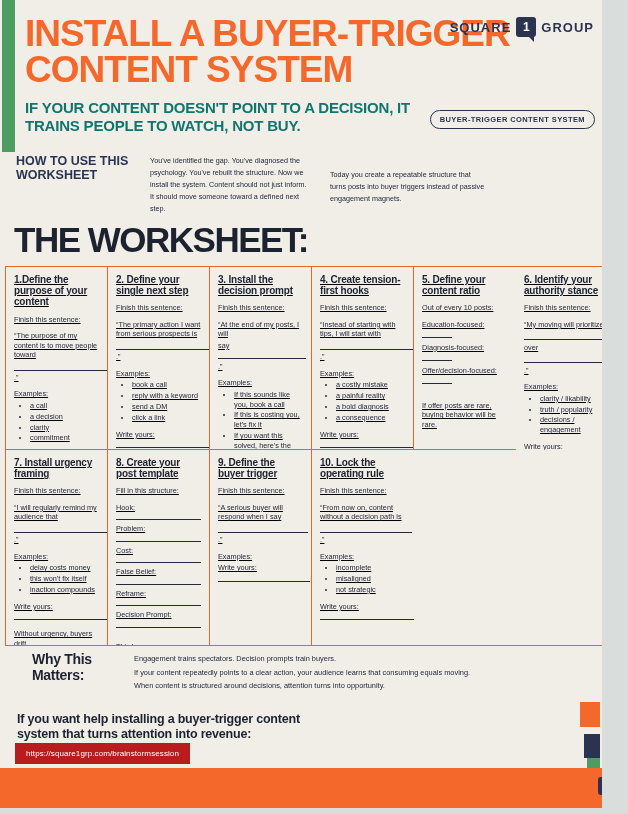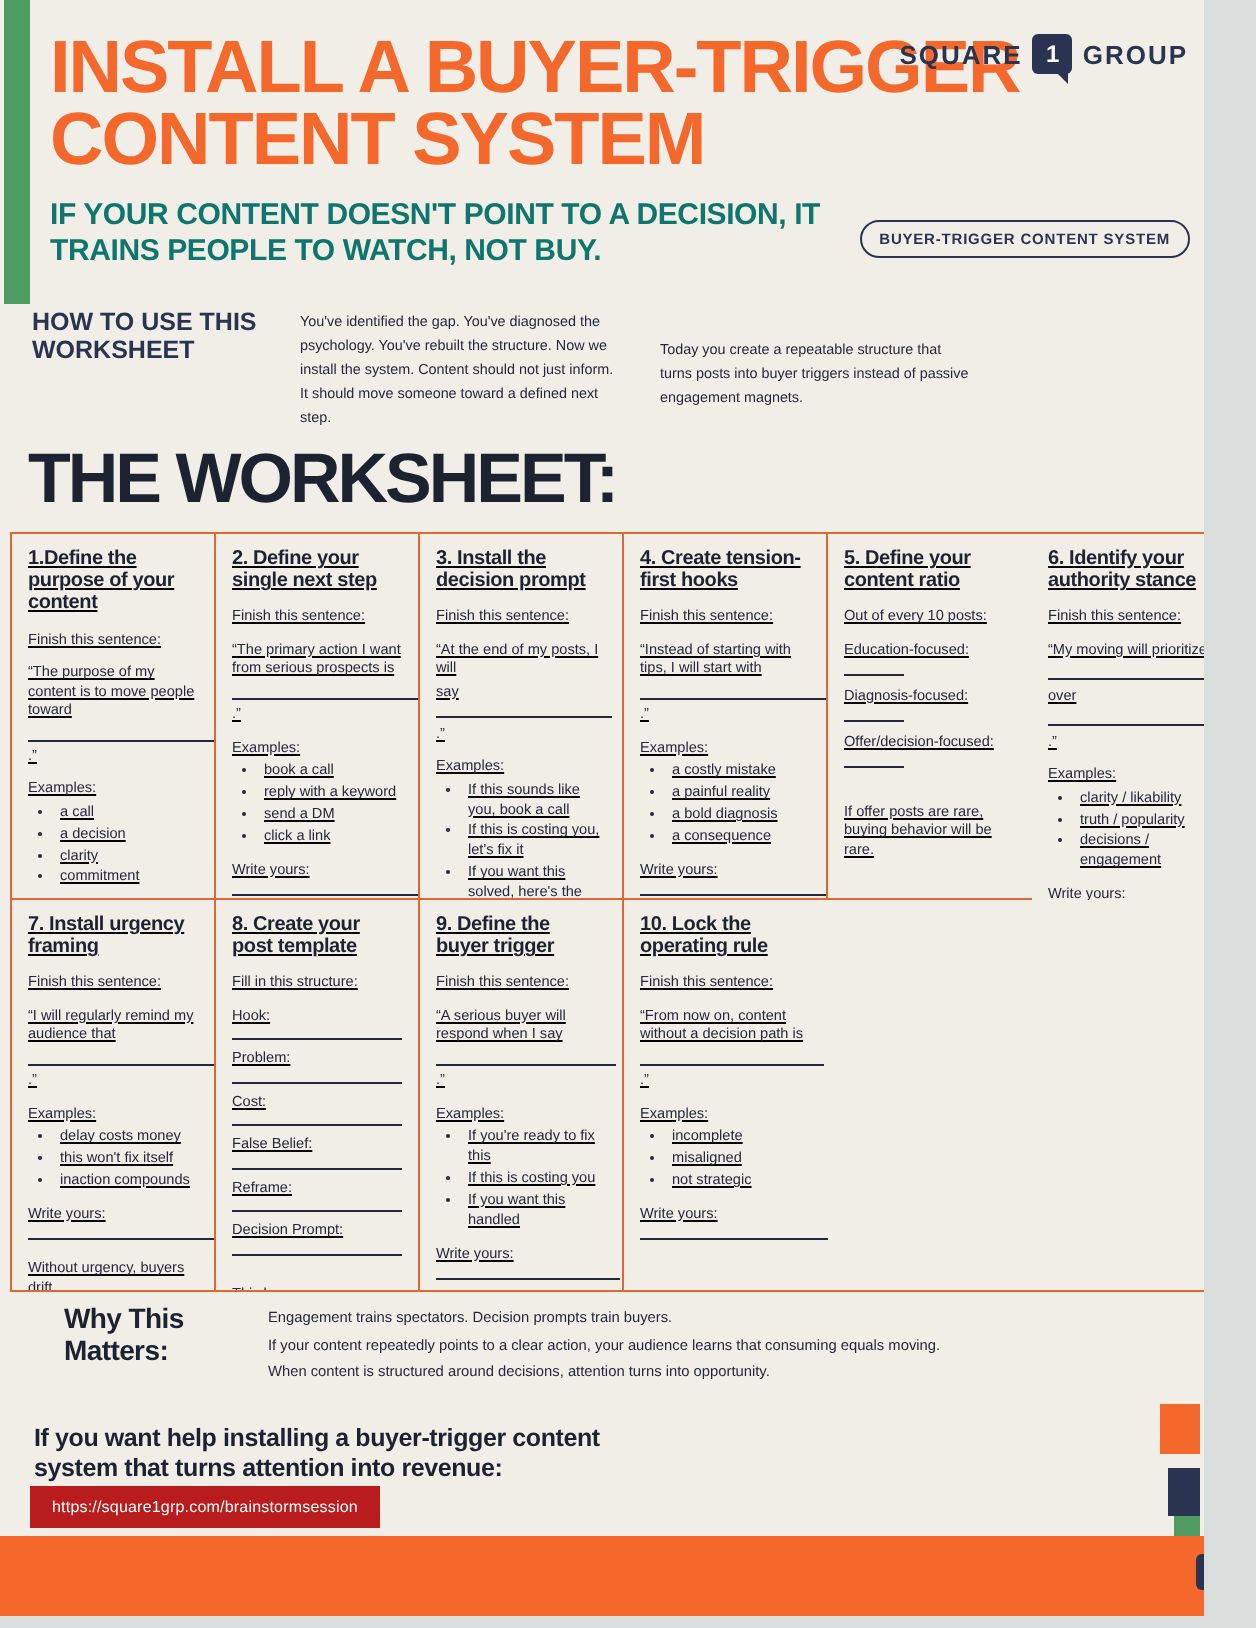--- a/index.html
+++ b/index.html
@@ -235,25 +235,20 @@
           <div class="f-line"></div>
         </div>
         <p class="cb gap">This becomes your repeatable system.</p>
       </div>
       <div class="card">
         <div class="card-title">9. Define the buyer trigger</div>
         <p class="cb">Finish this sentence:</p>
         <p class="cb tight">“A serious buyer will respond when I say</p>
         <p class="cb"><span class="blank" style="width: 90px;"></span>.”</p>
         <p class="cb tight">Examples:</p>
-        <ul class="cb-ul">
-          <li>If you're ready to fix this</li>
-          <li>If this is costing you</li>
-          <li>If you want this handled</li>
-        </ul>
         <p class="cb tight">Write yours:</p>
         <div class="cb-rule" style="width: 92px;"></div>
       </div>
       <div class="card">
         <div class="card-title">10. Lock the operating rule</div>
         <p class="cb">Finish this sentence:</p>
         <p class="cb tight">“From now on, content without a decision path is</p>
         <p class="cb"><span class="blank" style="width: 92px;"></span>.”</p>
         <p class="cb tight">Examples:</p>
         <ul class="cb-ul">

